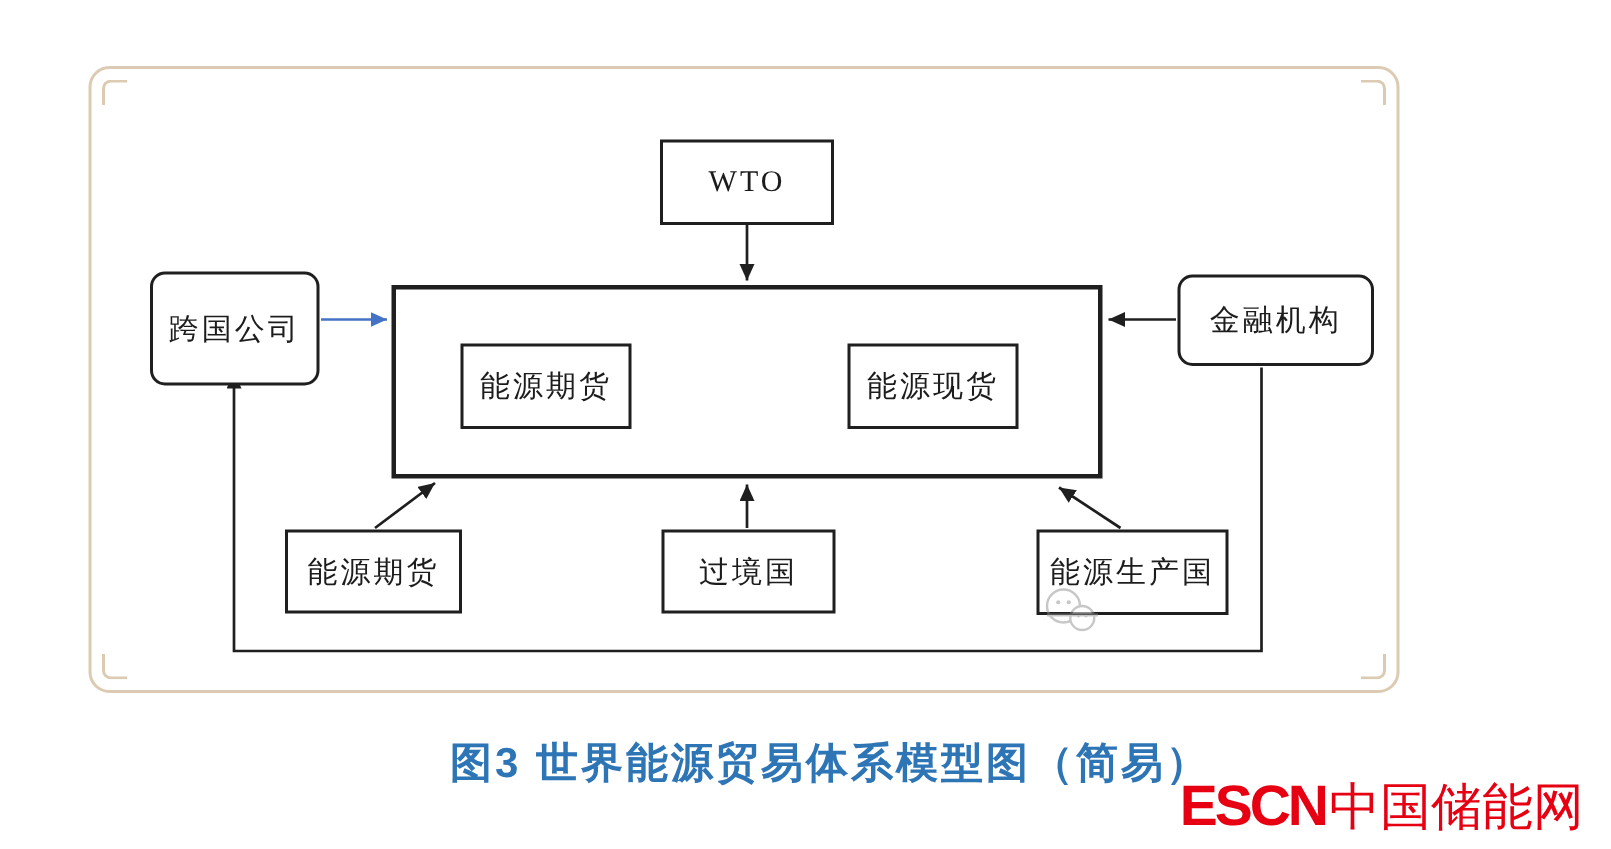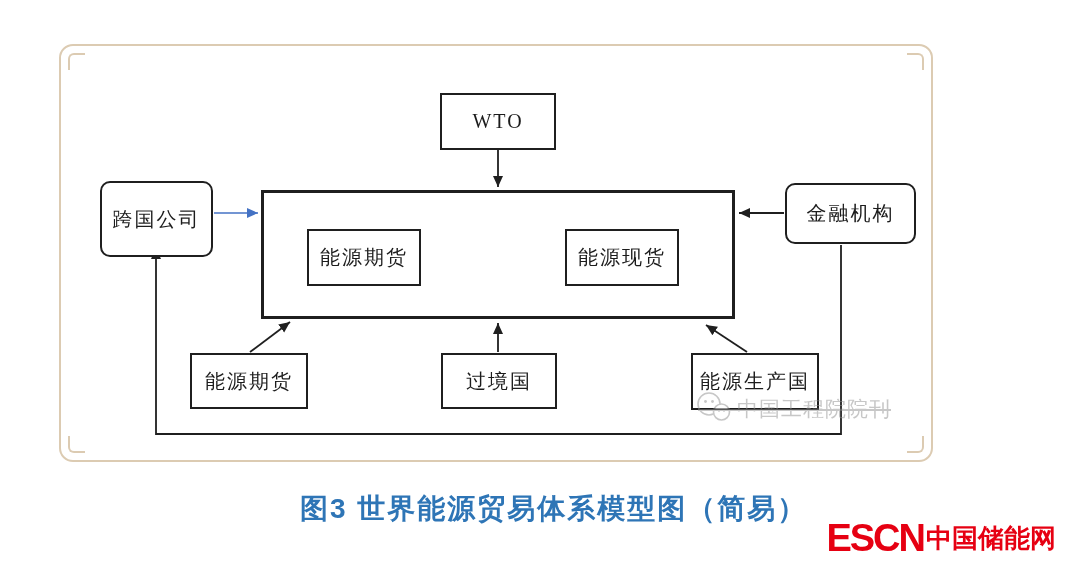--- a/index.html
+++ b/index.html
@@ -60,21 +60,21 @@
     position:absolute;left:300px;top:490px;font-size:28px;font-weight:bold;
     color:var(--caption-blue,#2e75b6);letter-spacing:2px;z-index:3;white-space:nowrap;
   }
 
   
   .logo{
     position:absolute;right:18px;top:519px;display:flex;align-items:center;
     color:var(--logo-red,#e60012);z-index:3;white-space:nowrap;
   }
   .logo .latin{font-size:38px;font-weight:900;letter-spacing:-2px;line-height:1;}
-  .logo .cjk{font-size:26px;font-weight:700;line-height:1;margin-left:2px;letter-spacing:0;}
+  .logo .cjk{font-size:34px;font-weight:400;line-height:1;margin-left:2px;letter-spacing:0;}
 </style>
 </head>
 <body>
 
 <div class="stage">
 
   <div class="frame">
     <div class="bracket tl"></div>
     <div class="bracket tr"></div>
     <div class="bracket bl"></div>
@@ -116,21 +116,20 @@
     <span>
       <svg width="36" height="32" viewBox="0 0 36 32">
         <circle cx="13" cy="13" r="11" fill="none" stroke="currentColor" stroke-width="1.6"></circle>
         <circle cx="9.5" cy="10.5" r="1.4" fill="currentColor"></circle>
         <circle cx="16.5" cy="10.5" r="1.4" fill="currentColor"></circle>
         <circle cx="25.5" cy="21" r="8" fill="#ffffff" stroke="currentColor" stroke-width="1.6"></circle>
         <circle cx="23" cy="19.5" r="1.2" fill="currentColor"></circle>
         <circle cx="28" cy="19.5" r="1.2" fill="currentColor"></circle>
       </svg>
     </span>
-    <span class="wm-text">中国工程院院刊</span>
     <span class="wm-strike"></span>
   </div>
 
   <div class="caption">图3 世界能源贸易体系模型图（简易）</div>
 
   <div class="logo">
     <span class="latin">ESCN</span>
     <span class="cjk">中国储能网</span>
   </div>
 

